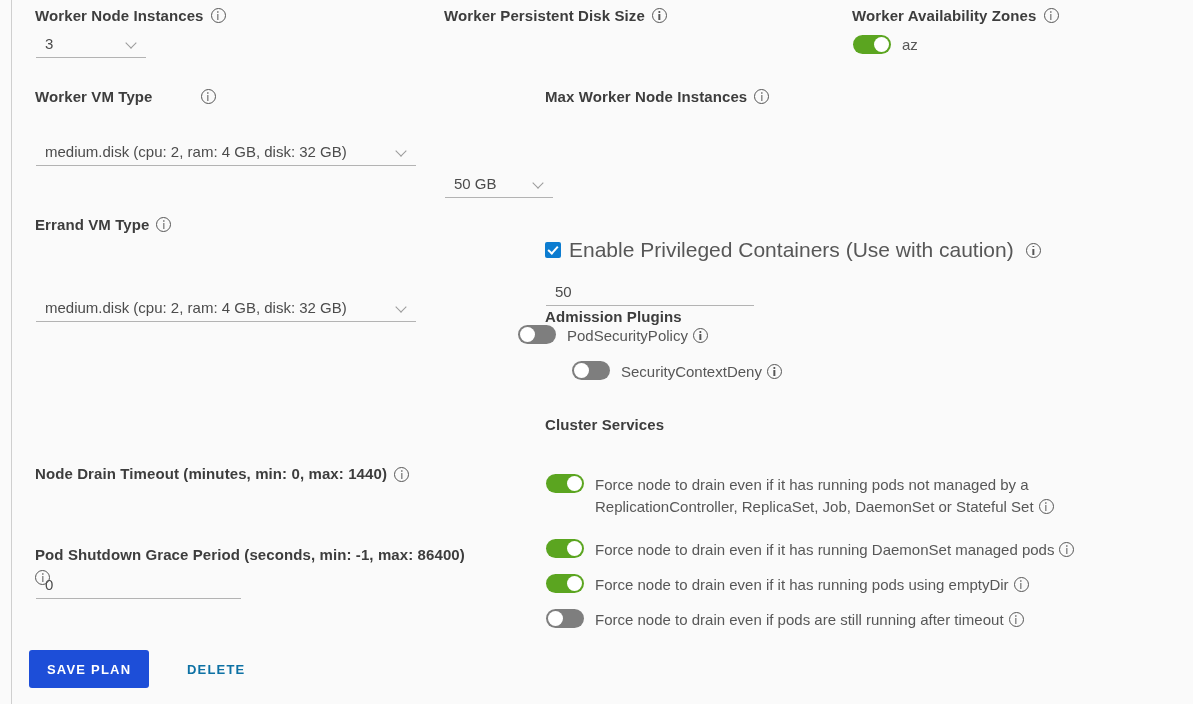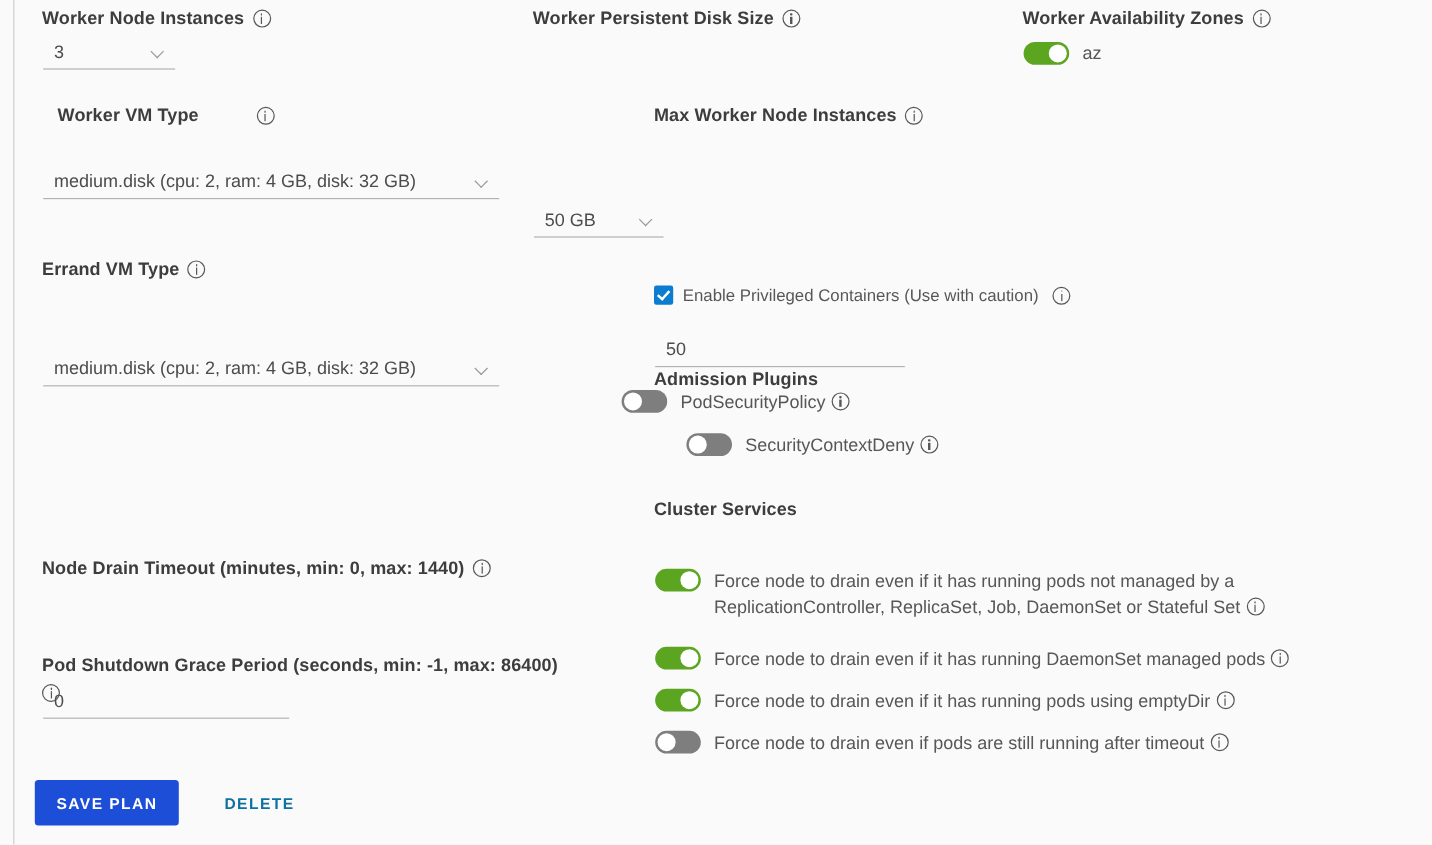--- a/index.html
+++ b/index.html
@@ -152,21 +152,21 @@
     border-right: 2px solid #ffffff;
     border-bottom: 2px solid #ffffff;
     transform: rotate(42deg);
   }
   .check-row {
     display: flex;
     align-items: center;
     gap: 8px;
   }
   .check-row .lbl {
-    font-size: 14px;
+    font-size: 21px;
     color: #575757;
     white-space: nowrap;
     display: flex;
     align-items: center;
     gap: 12px;
   }
 
   
   .btn-primary {
     background: #1d4ed8;
@@ -203,39 +203,39 @@
 
   <div class="abs field-label" style="left:35px; top:7px;">
     <span>Worker Node Instances</span>
     <span class="info-icon"></span>
   </div>
   <div class="abs ctl" style="left:36px; top:30px; width:110px;">
     <span class="val">3</span>
     <span class="chevron"></span>
   </div>
 
-  <div class="abs field-label" style="left:48px; top:88px;gap:48px;">
+  <div class="abs field-label" style="left:35px; top:88px;gap:48px;">
     <span>Worker VM Type</span>
     <span class="info-icon"></span>
   </div>
   <div class="abs ctl" style="left:36px; top:110px; width:380px;">
     <span class="val">medium.disk (cpu: 2, ram: 4 GB, disk: 32 GB)</span>
     <span class="chevron"></span>
   </div>
 
   <div class="abs field-label" style="left:35px; top:216px;">
     <span>Errand VM Type</span>
     <span class="info-icon"></span>
   </div>
   <div class="abs ctl" style="left:36px; top:238px; width:380px;">
     <span class="val">medium.disk (cpu: 2, ram: 4 GB, disk: 32 GB)</span>
     <span class="chevron"></span>
   </div>
 
-  <div class="abs field-label" style="left:35px; top:465px;">
+  <div class="abs field-label" style="left:35px; top:465px;align-items:flex-end;">
     <span>Node Drain Timeout (minutes, min: 0, max: 1440)</span>
     <span class="info-icon"></span>
   </div>
   <div class="abs ctl" style="left:36px; top:487px; width:205px;">
     <span class="val">0</span>
   </div>
 
   <div class="abs field-label wrap" style="left:35px; top:544px; width:470px; line-height:22px; display:block;">
     <span>Pod Shutdown Grace Period (seconds, min: -1, max: 86400)</span>
     <span class="info-icon" style="display:block; margin-top:4px;"></span>

